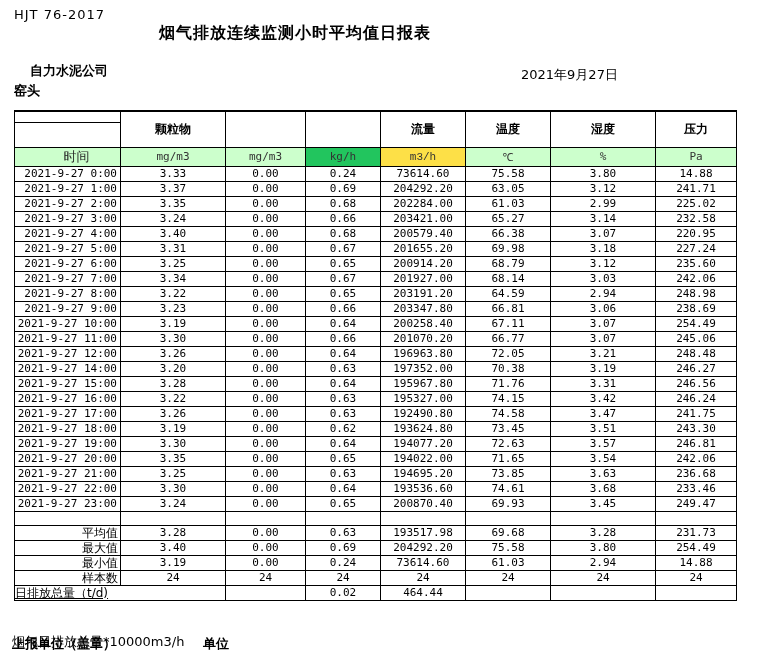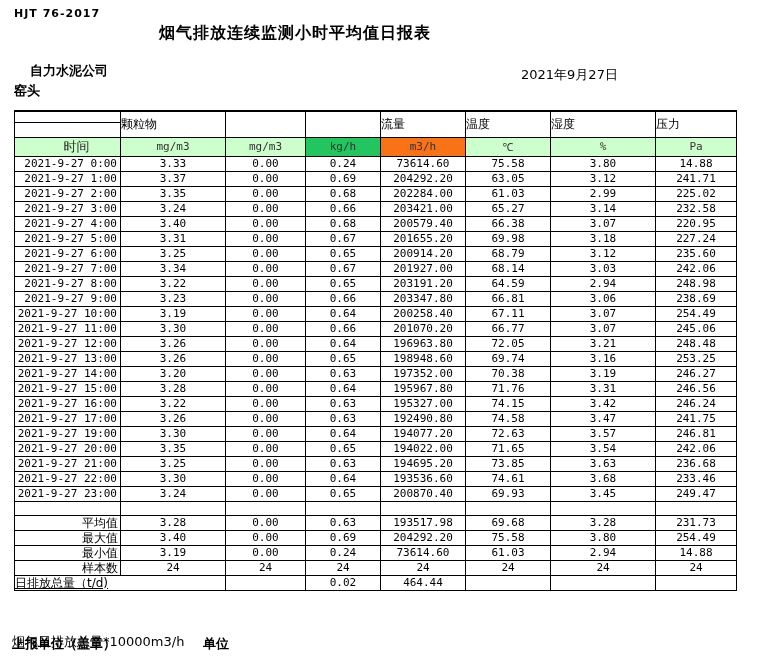--- a/index.html
+++ b/index.html
@@ -2,34 +2,34 @@
 <html><head>
 <meta charset="utf-8">
 <style>
   * { margin:0; padding:0; box-sizing:border-box; }
   html,body { background:#fff; }
   body {
     position:relative; width:759px; height:657px;
     font-family:"DejaVu Sans", sans-serif; color:#000;
   }
   .abs { position:absolute; white-space:nowrap; }
-  .std-no   { left:14px; top:7px;  font-size:11px; font-weight:bold; letter-spacing:1px; }
+  .std-no   { left:14px; top:7px;  font-size:13px; font-weight:normal; letter-spacing:1px; }
   .title    { left:159px; top:23px; font-size:16px; font-weight:bold; letter-spacing:1px; }
   .company  { left:14px; top:62px; font-size:13px; font-weight:bold;margin-left:16px; }
   .location { left:14px; top:82px; font-size:13px; font-weight:bold; }
   .date     { left:521px; top:66px; font-size:13px; }
 
   table.report {
     position:absolute; left:14px; top:110px;
     border-collapse:collapse; table-layout:fixed;
     border:1px solid #000; border-top:2px solid #000;
   }
   th, td { border:1px solid #000; padding:0; overflow:hidden; white-space:nowrap; }
 
-  tr.group-row th { height:26px; font-size:12px; font-weight:normal; text-align:left; vertical-align:middle; }
+  tr.group-row th { height:36px; font-size:12px; font-weight:bold; text-align:center; vertical-align:middle; }
   tr.group-row th.time-head { vertical-align:top; }
   .head-split { height:11px; border-bottom:1px solid #000; }
 
   tr.unit-row th {
     height:16px; font-weight:normal; text-align:center;
     font-size:11px; color:#333;
     font-family:"DejaVu Sans Mono", monospace;
   }
   tr.unit-row th.time-label-cell { font-size:13px; font-family:"DejaVu Sans", sans-serif; color:#222;padding-left:18px; }
 
@@ -78,21 +78,21 @@
       <th>流量</th>
       <th>温度</th>
       <th>湿度</th>
       <th>压力</th>
     </tr>
     <tr class="unit-row">
       <th class="time-label-cell" style="background: rgb(204, 255, 204);">时间</th>
       <th style="background: rgb(204, 255, 204);">mg/m3</th>
       <th style="background: rgb(204, 255, 204);">mg/m3</th>
       <th style="background: #22c55e;">kg/h</th>
-      <th style="background: #f97316;">m3/h</th>
+      <th style="background: #fde047; font-family: Liberation Mono, monospace;">m3/h</th>
       <th style="background: rgb(204, 255, 204);">℃</th>
       <th style="background: rgb(204, 255, 204);">%</th>
       <th style="background: rgb(204, 255, 204);">Pa</th>
     </tr>
   </thead>
   <tbody id="data-rows">
       <tr>
         <td class="time">2021-9-27 0:00</td>
         <td>3.33</td>
         <td>0.00</td>
@@ -216,30 +216,20 @@
         <td class="time">2021-9-27 12:00</td>
         <td>3.26</td>
         <td>0.00</td>
         <td>0.64</td>
         <td>196963.80</td>
         <td>72.05</td>
         <td>3.21</td>
         <td>248.48</td>
       </tr>
       <tr>
-        <td class="time">2021-9-27 13:00</td>
-        <td>3.26</td>
-        <td>0.00</td>
-        <td>0.65</td>
-        <td>198948.60</td>
-        <td>69.74</td>
-        <td>3.16</td>
-        <td>253.25</td>
-      </tr>
-      <tr>
         <td class="time">2021-9-27 14:00</td>
         <td>3.20</td>
         <td>0.00</td>
         <td>0.63</td>
         <td>197352.00</td>
         <td>70.38</td>
         <td>3.19</td>
         <td>246.27</td>
       </tr>
       <tr>
@@ -264,20 +254,30 @@
       </tr>
       <tr>
         <td class="time">2021-9-27 17:00</td>
         <td>3.26</td>
         <td>0.00</td>
         <td>0.63</td>
         <td>192490.80</td>
         <td>74.58</td>
         <td>3.47</td>
         <td>241.75</td>
+      </tr>
+      <tr>
+        <td class="time">2021-9-27 18:00</td>
+        <td>3.19</td>
+        <td>0.00</td>
+        <td>0.62</td>
+        <td>193624.80</td>
+        <td>73.45</td>
+        <td>3.51</td>
+        <td>243.30</td>
       </tr>
       <tr>
         <td class="time">2021-9-27 19:00</td>
         <td>3.30</td>
         <td>0.00</td>
         <td>0.64</td>
         <td>194077.20</td>
         <td>72.63</td>
         <td>3.57</td>
         <td>246.81</td>

